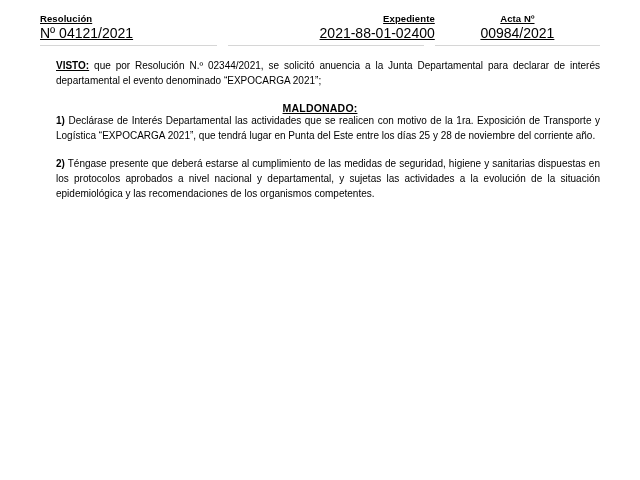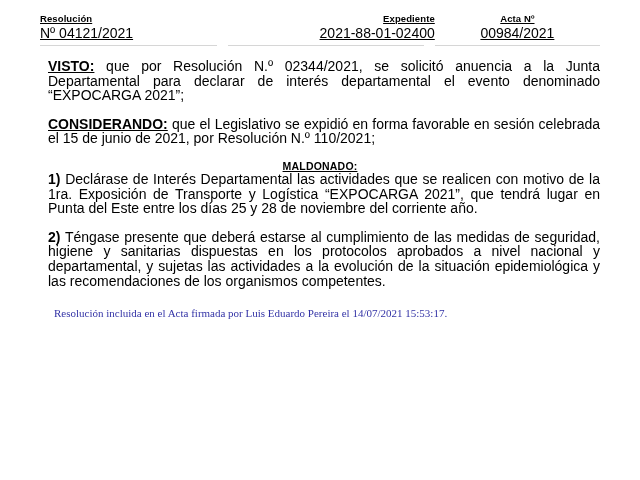--- a/index.html
+++ b/index.html
@@ -59,22 +59,22 @@
     line-height: 0;
   }
   .hdr-rule-row td.c1 .hdr-rule { margin-right: 11px; }
   .hdr-rule-row td.c2 .hdr-rule { margin-right: 11px; }
 
   
   .body-area {
     margin-top: 13px;
   }
   p.para {
-    margin: 0 0 14px 8px;
-    font-size: 14px;
+    margin: 0 0 14px 16px;
+    font-size: 10px;
     line-height: 14.6px;
     text-align: justify;
     text-justify: inter-word;
   }
   p.para.tight { margin-bottom: 13px; }
   .kw {
     font-weight: bold;
     text-decoration: underline;
   }
   .num {
@@ -144,29 +144,27 @@
         <div class="hdr-rule"></div>
       </td>
     </tr>
   </tbody>
     </table>
 
   <div class="body-area">
 
     <p class="para"><span class="kw">VISTO:</span><span> que por Resolución N.º 02344/2021, se solicitó anuencia a la Junta Departamental para declarar de interés departamental el evento denominado “EXPOCARGA 2021”;</span></p>
 
-    <p class="para"><span class="kw">CONSIDERANDO:</span><span> que el Legislativo se expidió en forma favorable en sesión celebrada el 15 de junio de 2021, por Resolución N.º 110/2021;</span></p>
 
 
 
     <h2 class="center-head head-resuelve">MALDONADO:</h2>
 
     <p class="para"><span class="num">1)</span><span> Declárase de Interés Departamental las actividades que se realicen con motivo de la 1ra. Exposición de Transporte y Logística “EXPOCARGA 2021”, que tendrá lugar en Punta del Este entre los días 25 y 28 de noviembre del corriente año.</span></p>
 
     <p class="para"><span class="num">2)</span><span> Téngase presente que deberá estarse al cumplimiento de las medidas de seguridad, higiene y sanitarias dispuestas en los protocolos aprobados a nivel nacional y departamental, y sujetas las actividades a la evolución de la situación epidemiológica y las recomendaciones de los organismos competentes.</span></p>
 
 
     <div class="sign-block">
-      <div class="sign-line">Resolución incluida en el Acta firmada por Luis Eduardo Pereira el 14/07/2021 15:53:17.</div>
     </div>
 
   </div>
 </div>
 
 </body></html>

